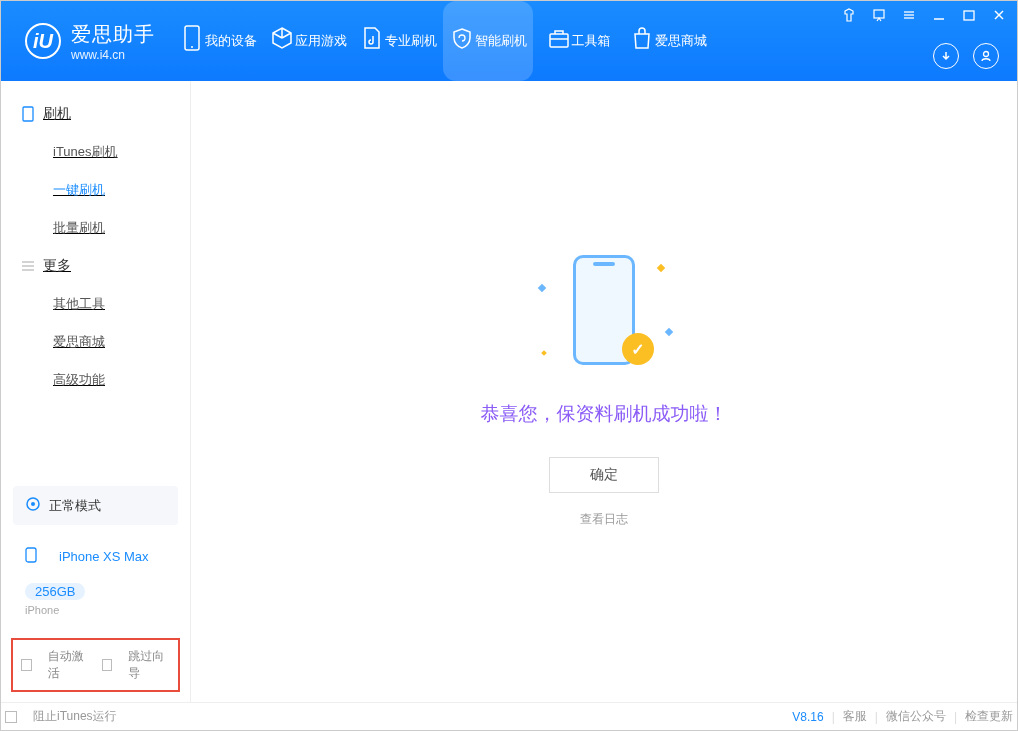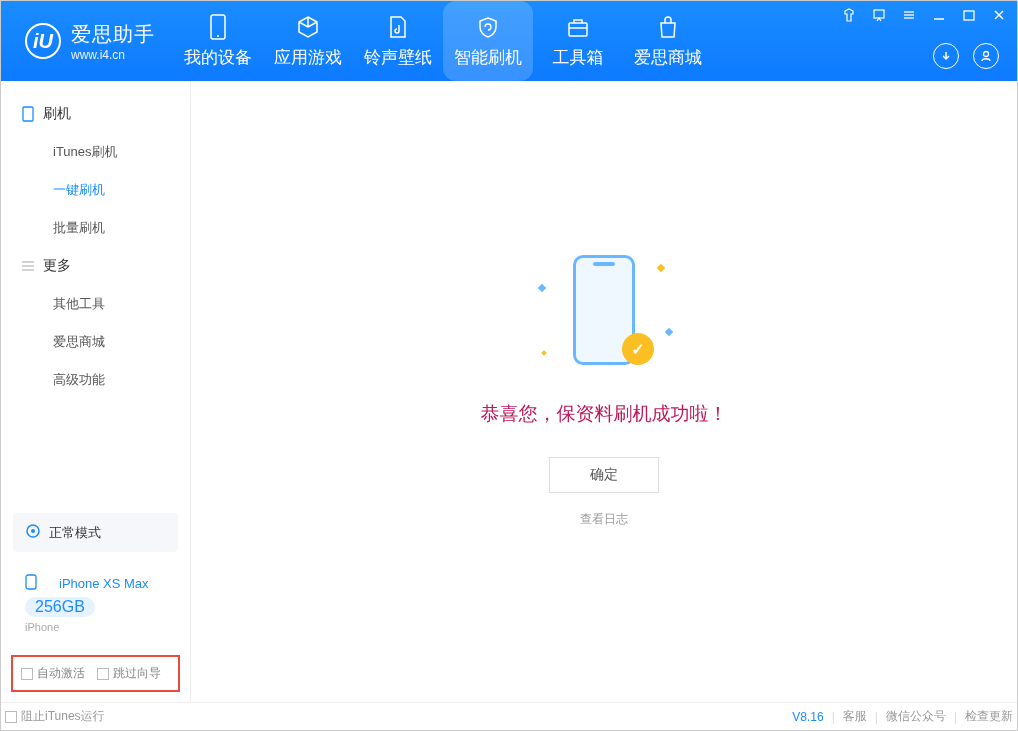--- a/index.html
+++ b/index.html
@@ -6,58 +6,58 @@
 body { background: #fff; width: 1018px; height: 731px; overflow: hidden; border: 1px solid #ccc; }
 
 
 .header { height: 80px; background: linear-gradient(to bottom, #1a8cff, #0d7aff); display: flex; align-items: center; position: relative; }
 .logo-block { display: flex; align-items: center; padding: 0 18px 0 24px; color: #fff; }
 .logo-icon { width: 36px; height: 36px; border: 2.5px solid #fff; border-radius: 50%; display: flex; align-items: center; justify-content: center; font-weight: bold; font-size: 20px; font-style: italic; margin-right: 10px; }
 .logo-text { display: flex; flex-direction: column; }
 .logo-title { font-size: 20px; font-weight: 500; letter-spacing: 1px; }
 .logo-sub { font-size: 12px; opacity: 0.9; }
 .nav { display: flex; height: 100%; }
-.nav-item { width: 90px; height: 100%; display: flex; flex-direction: column; align-items: center; justify-content: center; color: #fff; font-size: 17px; cursor: pointer; position: relative; }
+.nav-item { width: 90px; height: 100%; display: flex; flex-direction: row; align-items: center; justify-content: center; color: #fff; font-size: 13px; cursor: pointer; position: relative; }
 .nav-item.active { background: rgba(255,255,255,0.18); border-radius: 13px; }
 .nav-icon { width: 26px; height: 26px; margin-bottom: 6px; display: flex; align-items: center; justify-content: center; font-size: 20px; }
 .winctrl { position: absolute; top: 6px; right: 10px; display: flex; gap: 14px; color: #fff; font-size: 13px; }
 .winctrl span { cursor: pointer; display: inline-flex; align-items: center; justify-content: center; width: 16px; height: 16px; }
 .header-right { position: absolute; right: 18px; bottom: 12px; display: flex; gap: 14px; }
 .circ-btn { width: 26px; height: 26px; border: 1.5px solid #fff; border-radius: 50%; display: flex; align-items: center; justify-content: center; color: #fff; cursor: pointer; font-size: 14px; }
 
 
 .body { display: flex; height: calc(100% - 80px - 28px); }
-.sidebar { width: 190px; border-right: 1px solid #eee; padding-top: 14px; position: relative; }
+.sidebar { width: 190px; border-right: 1px solid #eee; padding-top: 14px; position: relative; text-decoration: underline; }
 .sb-group { padding: 10px 20px; font-size: 14px; color: #333; display: flex; align-items: center; gap: 8px; font-weight: 500; }
 .sb-group-icon { width: 14px; height: 14px; display: inline-flex; align-items: center; justify-content: center; }
 .sb-item { padding: 10px 20px 10px 52px; font-size: 13px; color: #555; cursor: pointer; }
 .sb-item.active { color: #1a8cff; }
 .sb-bottom { position: absolute; bottom: 0; left: 0; right: 0; }
 .sb-card { margin: 0 12px 12px; padding: 10px 12px; border-radius: 4px; font-size: 13px; display: flex; align-items: center; gap: 8px; color: #333; }
 .sb-card.mode { background: #f5f7fa; }
 .sb-device { margin: 0 12px 12px; padding: 10px 12px; }
 .sb-device-name { color: #1a8cff; font-size: 13px; font-weight: 500; display: flex; align-items: center; gap: 22px; }
-.sb-badge { display: inline-block; background: #e6f2ff; color: #1a8cff; border-radius: 10px; padding: 1px 10px; font-size: 16px; margin-top: 4px; }
+.sb-badge { display: inline-block; background: #e6f2ff; color: #1a8cff; border-radius: 10px; padding: 1px 10px; font-size: 13px; margin-top: 17px; }
 .sb-sub { color: #aaa; font-size: 11px; margin-top: 4px; }
 .sb-checks { margin: 0 10px 10px; border: 2px solid #e74c3c; padding: 8px 8px; display: flex; gap: 12px; font-size: 12px; color: #888; }
-.chk { display: inline-flex; align-items: center; gap: 4px; cursor: pointer; }
+.chk { display: inline-flex; align-items: center; gap: 16px; cursor: pointer; }
 .chk-box { width: 12px; height: 12px; border: 1px solid #bbb; display: inline-block; }
 
 
 .main { flex: 1; display: flex; flex-direction: column; align-items: center; justify-content: center; }
 .illus { position: relative; width: 140px; height: 120px; margin-bottom: 26px; }
 .phone { position: absolute; left: 50%; transform: translateX(-50%); width: 62px; height: 110px; border: 3px solid #6bb7ff; border-radius: 10px; background: #f0f8ff; }
 .phone-notch { position: absolute; top: 4px; left: 50%; transform: translateX(-50%); width: 22px; height: 4px; background: #6bb7ff; border-radius: 2px; }
 .phone-check { position: absolute; right: 20px; bottom: 10px; width: 32px; height: 32px; background: #fbbf24; border-radius: 50%; display: flex; align-items: center; justify-content: center; color: #fff; font-size: 16px; font-weight: bold; }
 .spark { position: absolute; width: 6px; height: 6px; background: #6bb7ff; transform: rotate(45deg); }
 .spark.s1 { top: 30px; left: 5px; }
 .spark.s2 { top: 10px; right: 10px; background: #fbbf24; }
 .spark.s3 { bottom: 20px; left: 8px; background: #fbbf24; width:4px; height:4px; }
 .spark.s4 { bottom: 40px; right: 2px; }
-.msg { font-size: 19px; color: #be185d; margin-bottom: 30px; }
+.msg { font-size: 19px; color: #8b5cf6; margin-bottom: 30px; }
 .ok-btn { border: 1px solid #ddd; padding: 8px 40px; font-size: 14px; color: #555; background: #fff; cursor: pointer; margin-bottom: 18px; }
 .log-link { font-size: 12px; color: #999; cursor: pointer; }
 
 
 .footer { height: 28px; border-top: 1px solid #eee; display: flex; align-items: center; font-size: 12px; color: #999; padding: 0 4px; }
 .footer .chk { color: #999; }
 .footer-right { margin-left: auto; display: flex; align-items: center; gap: 8px; justify-content: center; }
 .footer-right .sep { color: #ddd; }
 .footer-link { cursor: pointer; }
 .ver { color: #1a8cff; }
@@ -91,21 +91,21 @@
         </div>
       <span>应用游戏</span>
     </div>
     <div class="nav-item">
       <div class="nav-icon">
           <svg width="22" height="24" viewBox="0 0 22 24">
             <path d="M4 2 H14 L18 6 V22 H4 Z" fill="none" stroke="#fff" stroke-width="1.5"></path>
             <path d="M12 10 V16 A2 2 0 1 1 10 14" fill="none" stroke="#fff" stroke-width="1.5"></path>
           </svg>
         </div>
-      <span>铃声壁纸</span>
+      <span>专业刷机</span>
     </div>
     <div class="nav-item active">
       <div class="nav-icon">
           <svg width="24" height="24" viewBox="0 0 24 24">
             <path d="M12 3 L20 6 V12 C20 17 16 21 12 22 C8 21 4 17 4 12 V6 Z" fill="none" stroke="#fff" stroke-width="1.5"></path>
             <path d="M9 12 A3 3 0 1 1 12 15" fill="none" stroke="#fff" stroke-width="1.3"></path>
           </svg>
         </div>
       <span>智能刷机</span>
     </div>

